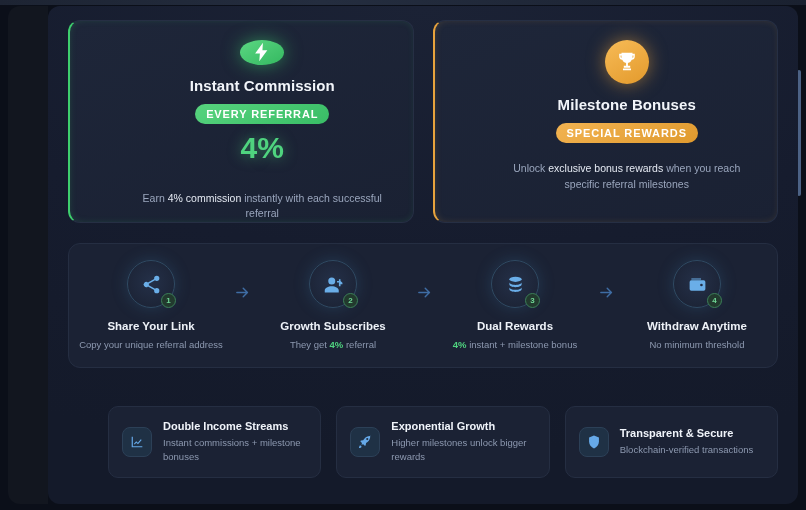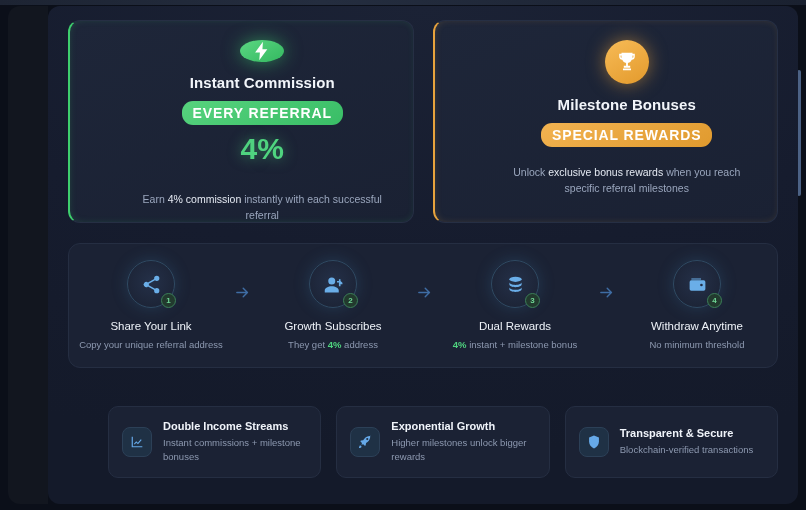--- a/index.html
+++ b/index.html
@@ -69,21 +69,21 @@
     box-shadow:0 0 18px rgba(232,163,61,.55);
   }
   .hero-badge-circle svg { width:22px; height:22px; fill:#ffffff; }
 
   .hero-title {
     margin-top:12px; font-size:15px; font-weight:bold; color:#f2f5fa;
     letter-spacing:.1px;
   }
   .pill {
     margin-top:10px; padding:4px 11px 4px 11px; border-radius:11px;
-    font-size:14px; font-weight:bold; letter-spacing:.9px; color:#ffffff;
+    font-size:11px; font-weight:bold; letter-spacing:.9px; color:#ffffff;
   }
   .pill.green { background:linear-gradient(150deg,#57d37e 0%,#39bd66 100%); }
   .pill.orange { background:linear-gradient(150deg,#f2b351 0%,#e09a2e 100%); }
 
   .hero-figure {
     margin-top:7px; font-size:30px; font-weight:bold; color:#4fd37f;
     text-shadow:0 0 14px rgba(79,211,127,.55);
   }
   .hero-desc {
     margin-top:26px; width:260px; text-align:center;
@@ -112,21 +112,21 @@
   }
   .step-ring svg { width:21px; height:21px; fill:#6aaee8; }
   .step-num {
     position:absolute; right:-2px; bottom:-1px;
     width:15px; height:15px; border-radius:50%;
     background:#223a2e; border:1px solid #3c7f58;
     color:#6fd795; font-size:8px; font-weight:bold;
     display:flex; align-items:center; justify-content:center;
   }
   .step-name {
-    margin-top:12px; font-size:11.5px; font-weight:normal; color:#eef2f8;
+    margin-top:12px; font-size:11.5px; font-weight:bold; color:#eef2f8;
   }
   .step-sub {
     margin-top:6px; font-size:9.5px; color:#8d99b0; text-align:right; line-height:1.4;
   }
   .step-sub .hl { color:#4fd37f; font-weight:bold; }
   .step-arrow {
     width:34px; display:flex; align-items:center; justify-content:center;
     padding-top:24px;
   }
   .step-arrow svg { width:17px; height:17px; fill:none; stroke:#3f6da4; stroke-width:2; }
@@ -219,21 +219,21 @@
 
         <div class="step">
           <div class="step-ring">
             <svg viewBox="0 0 24 24">
                 <path d="M10 12a4 4 0 1 0 0-8 4 4 0 0 0 0 8zm0 2c-4 0-8 2-8 4.5V21h16v-2.5C18 16 14 14 10 14zm10-6v-2h-1.8v2H16v1.8h2.2V14H20v-2.2h2.2V10z"></path>
               </svg>
             <span class="step-num">2</span>
           </div>
           <div class="step-name">Growth Subscribes</div>
           <div class="step-sub">
-            <span>They get </span><span class="hl">4%</span><span> address</span>
+            <span>They get </span><span class="hl">4%</span><span> referral</span>
           </div>
         </div>
 
         <div class="step-arrow">
           <svg viewBox="0 0 24 24">
               <path d="M4 12h15M13 6l6 6-6 6" stroke-linecap="round" stroke-linejoin="round"></path>
             </svg>
         </div>
 
         <div class="step">

